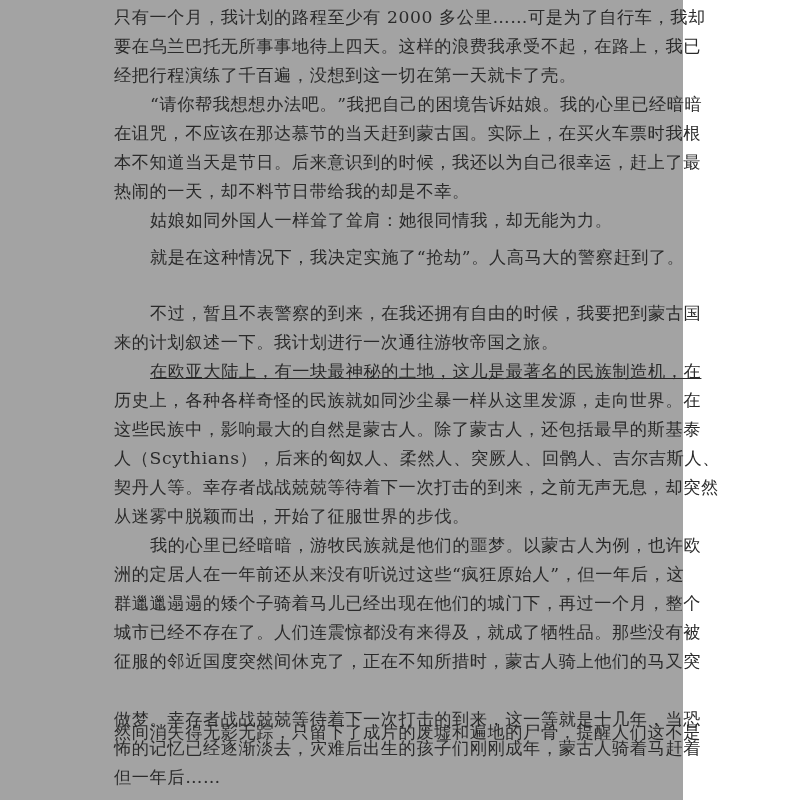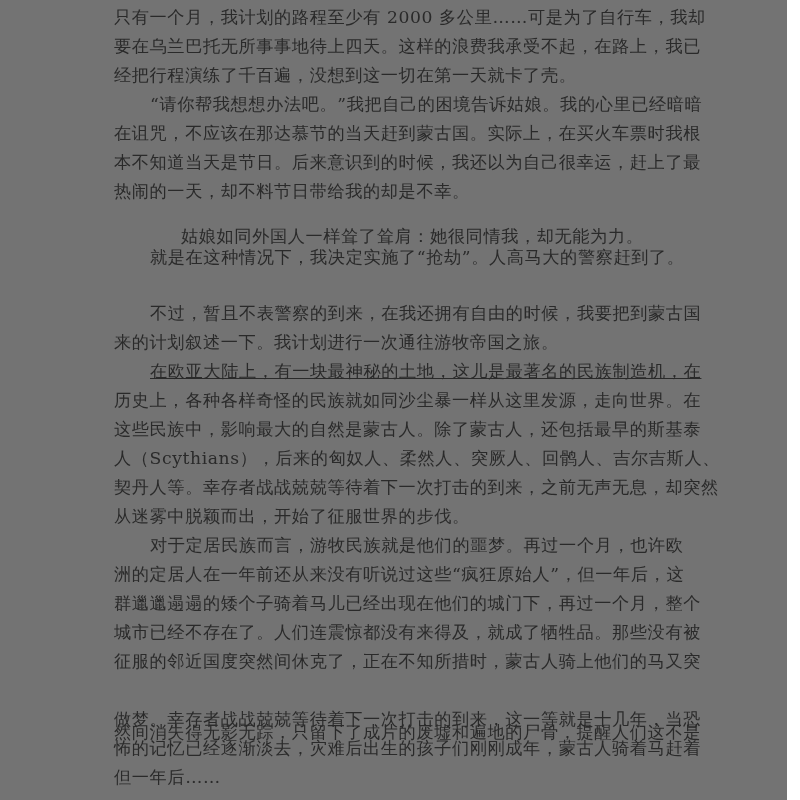--- a/index.html
+++ b/index.html
@@ -10,23 +10,23 @@
     body {
       width: 800px;
       height: 800px;
       overflow: hidden;
       position: relative;
     }
     .page {
       position: absolute;
       left: 0;
       top: 0;
-      width: 787px;
+      width: 683px;
       height: 800px;
-      background: #737373;
+      background: #a3a3a3;
     }
     .text-block {
       position: absolute;
       left: 114px;
       width: 540px;
       font-family: "DejaVu Serif", "Liberation Serif", serif;
       font-size: 17.2px;
       color: #2a2a2a;
       letter-spacing: 0.6px;
     }
@@ -54,21 +54,21 @@
     </div>
 
     <div>
       <div class="line indent" style="top:90px;">“请你帮我想想办法吧。”我把自己的困境告诉姑娘。我的心里已经暗暗</div>
       <div class="line" style="top:119px;">在诅咒，不应该在那达慕节的当天赶到蒙古国。实际上，在买火车票时我根</div>
       <div class="line" style="top:148px;">本不知道当天是节日。后来意识到的时候，我还以为自己很幸运，赶上了最</div>
       <div class="line" style="top:177px;">热闹的一天，却不料节日带给我的却是不幸。</div>
     </div>
 
     <div>
-      <div class="line indent" style="top:222px;margin-left:31px;">姑娘如同外国人一样耸了耸肩：她很同情我，却无能为力。</div>
+      <div class="line indent" style="top:206px;">姑娘如同外国人一样耸了耸肩：她很同情我，却无能为力。</div>
     </div>
 
     <div>
       <div class="line indent" style="top:243px;">就是在这种情况下，我决定实施了“抢劫”。人高马大的警察赶到了。</div>
     </div>
 
     <div>
       <div class="line indent" style="top:299px;">不过，暂且不表警察的到来，在我还拥有自由的时候，我要把到蒙古国</div>
       <div class="line" style="top:328px;">来的计划叙述一下。我计划进行一次通往游牧帝国之旅。</div>
     </div>
@@ -76,21 +76,21 @@
     <div>
       <div class="line indent" style="top:357px;text-decoration:underline;">在欧亚大陆上，有一块最神秘的土地，这儿是最著名的民族制造机，在</div>
       <div class="line" style="top:386px;">历史上，各种各样奇怪的民族就如同沙尘暴一样从这里发源，走向世界。在</div>
       <div class="line" style="top:415px;">这些民族中，影响最大的自然是蒙古人。除了蒙古人，还包括最早的斯基泰</div>
       <div class="line" style="top:444px;">人（Scythians），后来的匈奴人、柔然人、突厥人、回鹘人、吉尔吉斯人、</div>
       <div class="line" style="top:473px;">契丹人等。幸存者战战兢兢等待着下一次打击的到来，之前无声无息，却突然</div>
       <div class="line" style="top:502px;">从迷雾中脱颖而出，开始了征服世界的步伐。</div>
     </div>
 
     <div>
-      <div class="line indent" style="top:531px;">对于定居民族而言，游牧民族就是他们的噩梦。再过一个月，也许欧</div>
+      <div class="line indent" style="top:531px;">我的心里已经暗暗，游牧民族就是他们的噩梦。以蒙古人为例，也许欧</div>
       <div class="line" style="top:560px;">洲的定居人在一年前还从来没有听说过这些“疯狂原始人”，但一年后，这</div>
       <div class="line" style="top:589px;">群邋邋遢遢的矮个子骑着马儿已经出现在他们的城门下，再过一个月，整个</div>
       <div class="line" style="top:618px;">城市已经不存在了。人们连震惊都没有来得及，就成了牺牲品。那些没有被</div>
       <div class="line" style="top:647px;">征服的邻近国度突然间休克了，正在不知所措时，蒙古人骑上他们的马又突</div>
       <div class="line" style="top:676px;margin-top:42px;">然间消失得无影无踪，只留下了成片的废墟和遍地的尸骨，提醒人们这不是</div>
       <div class="line" style="top:705px;">做梦。幸存者战战兢兢等待着下一次打击的到来，这一等就是十几年，当恐</div>
       <div class="line" style="top:734px;">怖的记忆已经逐渐淡去，灾难后出生的孩子们刚刚成年，蒙古人骑着马赶着</div>
       <div class="line" style="top:763px;">但一年后……</div>
     </div>
 

